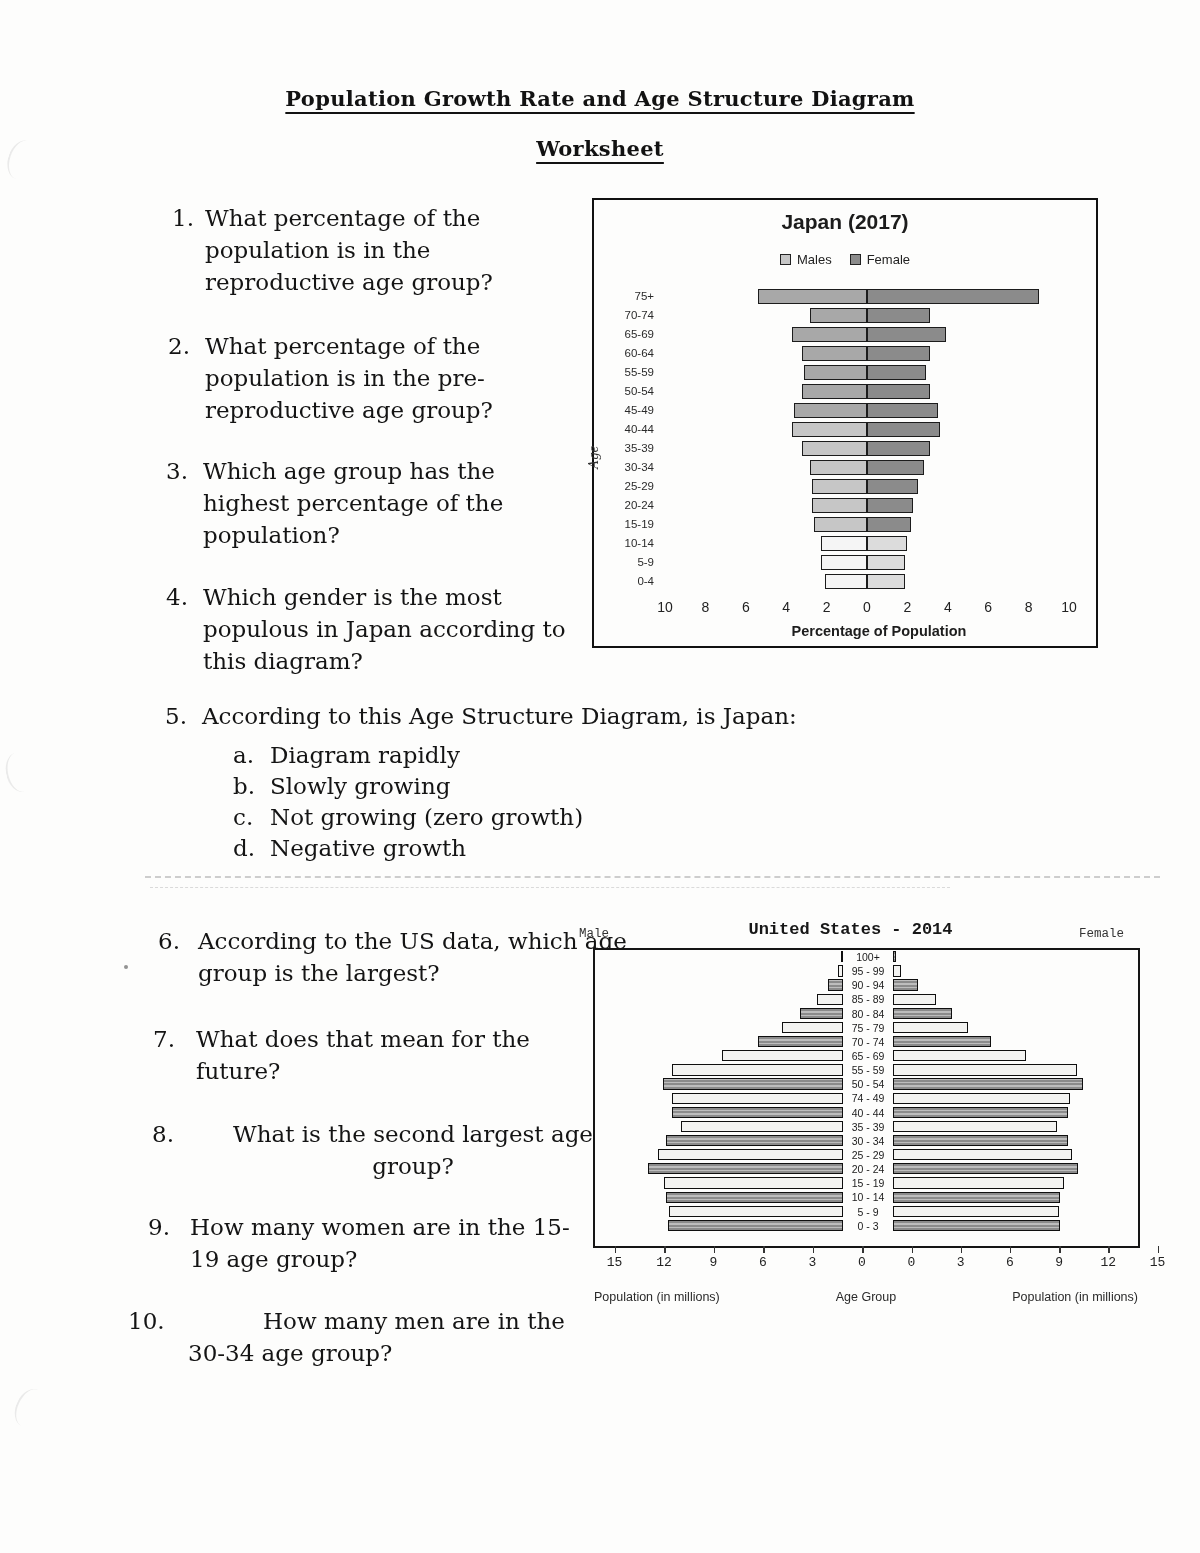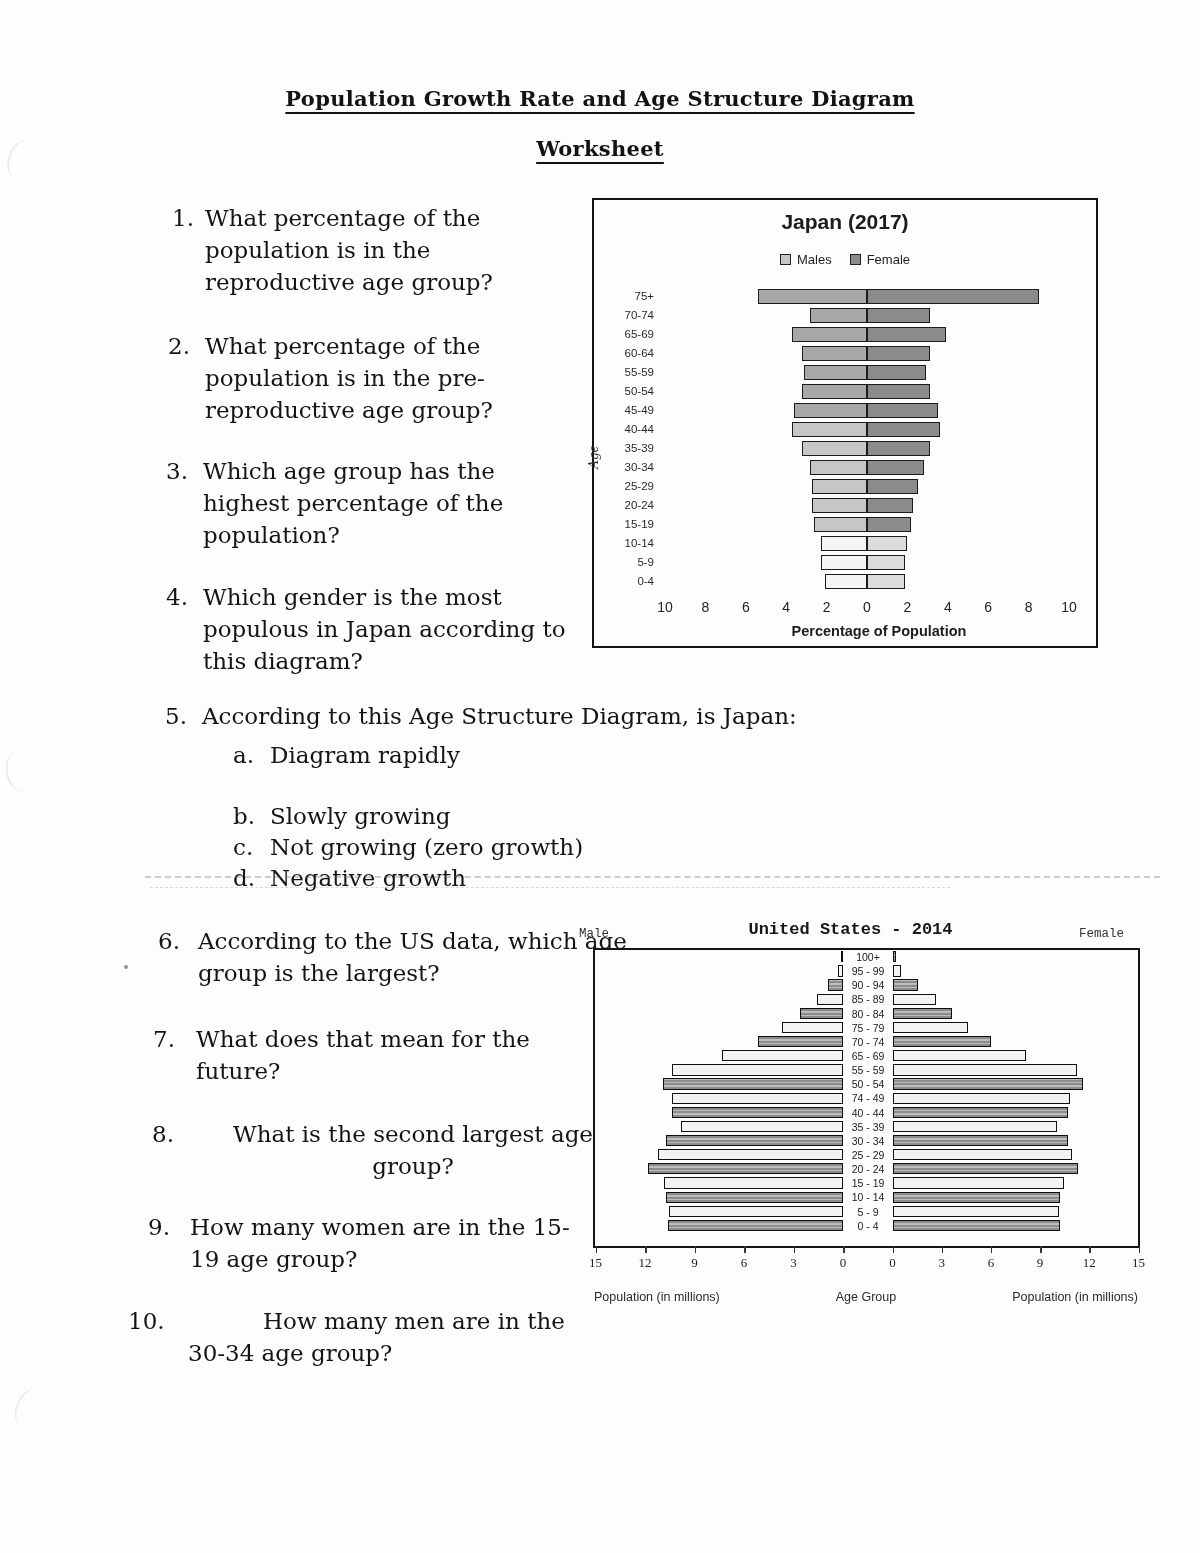--- a/index.html
+++ b/index.html
@@ -56,22 +56,22 @@
   .us-box{position:absolute;left:593px;top:948px;width:547px;height:300px;
     border:2px solid #151515;box-sizing:border-box;background:#fdfdfc;
     font-family:"Liberation Sans", sans-serif;}
   .usrow{display:flex;height:14.142px;}
   .us-male{width:248px;position:relative;}
   .us-center{width:50px;text-align:center;font-size:10.5px;line-height:14px;color:#1b1b1b;}
   .us-female{flex:1;position:relative;}
   .usbar{position:absolute;top:1.2px;height:11.2px;border:1px solid #0f0f0f;box-sizing:border-box;}
   .usbar.dark{background:repeating-linear-gradient(0deg,#8b8b8b 0 2px,#bdbdbd 2px 3.5px);}
   .usbar.light{background:#f3f3f1;}
-  .us-axis{position:absolute;left:593px;top:1246px;width:547px;height:34px;
-    font-family:Liberation Serif, serif;text-align:right;}
+  .us-axis{position:absolute;left:612px;top:1246px;width:547px;height:34px;
+    font-family:Liberation Mono, monospace;text-align:right;}
   .us-tickmark{position:absolute;top:0;width:1.5px;height:7px;background:#333;}
   .us-ticklabel{position:absolute;top:9px;transform:translateX(-50%);font-size:13px;color:#222;}
   .us-captions{position:absolute;left:0;top:1290px;width:1200px;height:20px;
     font-family:"Liberation Sans", sans-serif;font-size:12.5px;color:#2a2a2a;}
   .us-cap-left{position:absolute;left:594px;top:0;}
   .us-cap-center{position:absolute;left:866px;top:0;transform:translateX(-50%);}
   .us-cap-right{position:absolute;right:62px;top:0;}
   
   .fold1{position:absolute;left:145px;top:876px;width:1015px;height:0;
     border-top:2px dashed rgba(110,110,110,.33);}
@@ -109,21 +109,21 @@
     <span class="qtxt" style="margin-left:37px;width:400px;">Which gender is the most populous in Japan according to this diagram?</span>
   </div>
 
   <div class="q" style="left:165px;top:700px;">
     <span class="qnum">5.</span>
     <span class="qtxt" style="margin-left:37px;width:660px;">According to this Age Structure Diagram, is Japan:</span>
     <div class="q5-options">
       <div class="opt" style="margin-left:37px;">
         <span class="optletter">a.</span><span>Diagram rapidly</span>
       </div>
-      <div class="opt" style="margin-left:37px;margin-top:30px;">
+      <div class="opt" style="margin-left:37px;">
         <span class="optletter">b.</span><span>Slowly growing</span>
       </div>
       <div class="opt" style="margin-left:37px;">
         <span class="optletter">c.</span><span>Not growing (zero growth)</span>
       </div>
       <div class="opt" style="margin-left:37px;">
         <span class="optletter">d.</span><span>Negative growth</span>
       </div>
     </div>
   </div>
@@ -465,21 +465,21 @@
         </div>
         <div class="us-center">5 - 9</div>
         <div class="us-female">
           <div class="usbar light" style="left: 0px; width: 165.64px;"></div>
         </div>
       </div>
       <div class="usrow">
         <div class="us-male">
           <div class="usbar dark" style="right: 0px; width: 175.48px;"></div>
         </div>
-        <div class="us-center">0 - 4</div>
+        <div class="us-center">0 - 3</div>
         <div class="us-female">
           <div class="usbar dark" style="left: 0px; width: 167.28px;"></div>
         </div>
       </div>
     </div>
   <div class="us-axis" id="us-axis">
       <span class="us-tickmark" style="left: 2.5px;"></span>
       <span class="us-ticklabel" style="left: 2.5px;">15</span>
       <span class="us-tickmark" style="left: 52px;"></span>
       <span class="us-ticklabel" style="left: 52px;">12</span>

